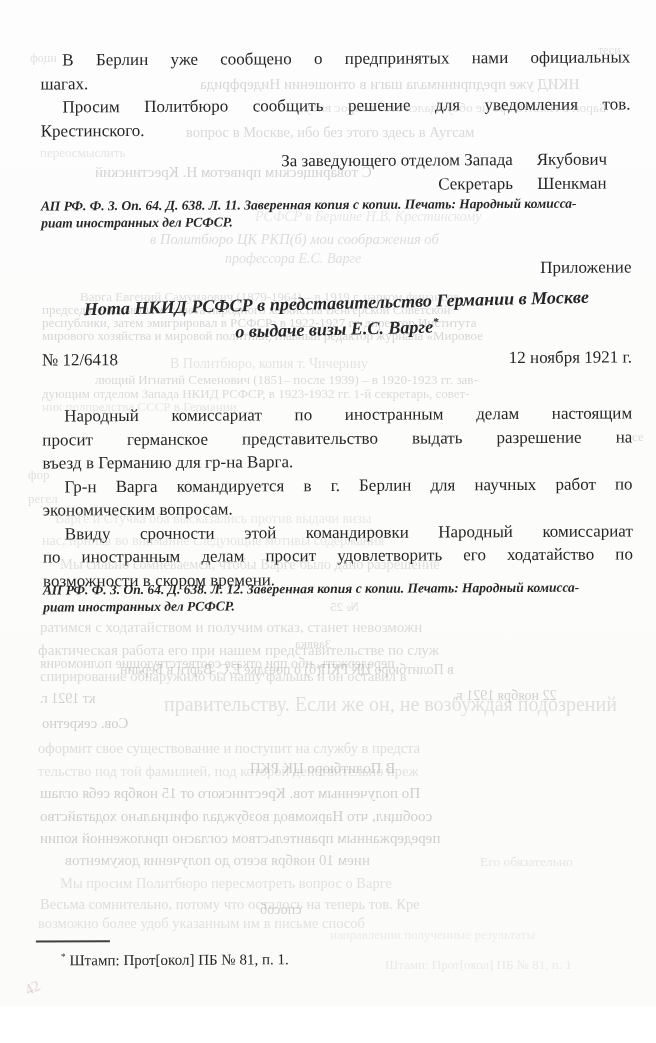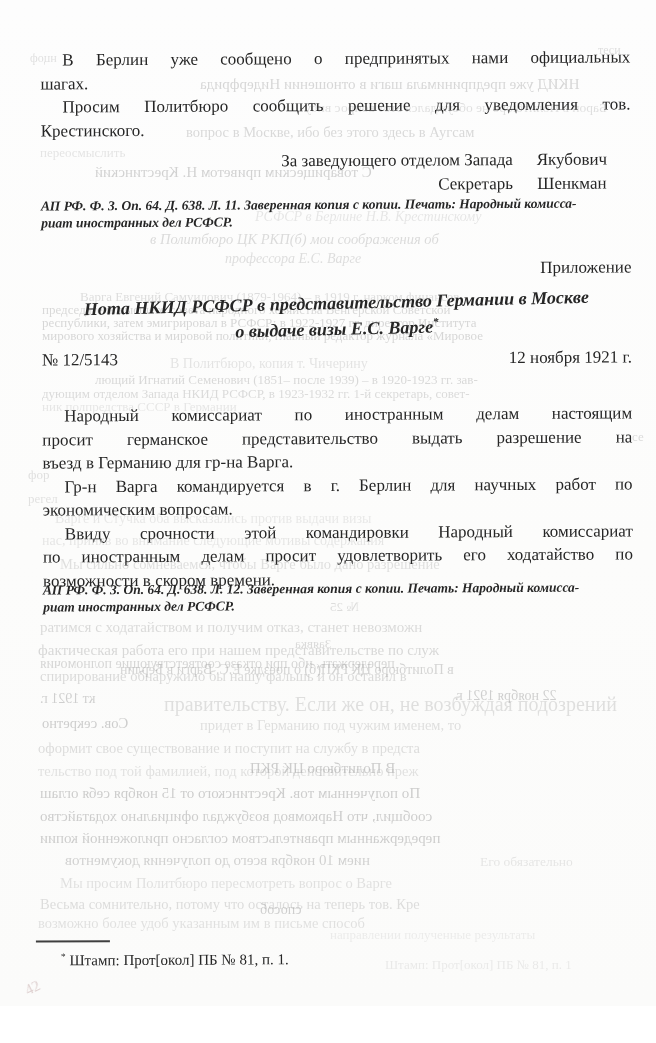--- a/index.html
+++ b/index.html
@@ -78,21 +78,20 @@
       <div class="ghost" style="left: 40px; top: 620px; font-size: 15px; opacity: 0.3;">ратимся с ходатайством и получим отказ, станет невозможн</div>
       <div class="ghost mir" style="left: 295px; top: 637px; font-size: 13px; opacity: 0.3;">Заявка</div>
       <div class="ghost" style="left: 38px; top: 643px; font-size: 15px; opacity: 0.32;">фактическая работа его при нашем представительстве по служ</div>
       <div class="ghost mir" style="left: 40px; top: 657px; font-size: 14px; opacity: 0.34;">передержать, ибо при отказе соответствующие полномочия</div>
       <div class="ghost" style="left: 40px; top: 669px; font-size: 14.5px; opacity: 0.3;">спирирование обнаружило бы нашу фальшь и он оставил в</div>
       <div class="ghost mir" style="left: 120px; top: 663px; font-size: 14px; opacity: 0.36;">в Политбюро ЦК РКП(б) о поездке Е.С. Варги в Берлин</div>
       <div class="ghost mir" style="left: 40px; top: 692px; font-size: 14px; opacity: 0.4;">кт 1921 г.</div>
       <div class="ghost" style="left: 164px; top: 694px; font-size: 20px; opacity: 0.26;">правительству. Если же он, не возбуждая подозрений</div>
       <div class="ghost mir" style="left: 455px; top: 689px; font-size: 14px; opacity: 0.4;">22 ноября 1921 г.</div>
       <div class="ghost mir" style="left: 42px; top: 716px; font-size: 14.5px; opacity: 0.42;">Сов. секретно</div>
-      <div class="ghost" style="left: 200px; top: 718px; font-size: 14.5px; opacity: 0.26;">придет в Германию под чужим именем, то</div>
       <div class="ghost" style="left: 38px; top: 741px; font-size: 14.5px; opacity: 0.28;">оформит свое существование и поступит на службу в предста</div>
       <div class="ghost" style="left: 38px; top: 764px; font-size: 14.5px; opacity: 0.24;">тельство под той фамилией, под которой действительно преж</div>
       <div class="ghost mir" style="left: 250px; top: 761px; font-size: 15px; opacity: 0.42;">В Политбюро ЦК РКП</div>
       <div class="ghost mir" style="left: 40px; top: 786px; font-size: 15px; opacity: 0.42;">По полученным тов. Крестинского от 15 ноября себя оглаш</div>
       <div class="ghost mir" style="left: 40px; top: 809px; font-size: 15px; opacity: 0.42;">сообщил, что Наркомвод возбуждал официально ходатайство</div>
       <div class="ghost mir" style="left: 40px; top: 831px; font-size: 15px; opacity: 0.42;">передержанным правительством согласно приложенной копии</div>
       <div class="ghost mir" style="left: 65px; top: 853px; font-size: 15px; opacity: 0.38;">нием 10 ноября всего до получения документов</div>
       <div class="ghost" style="left: 480px; top: 855px; font-size: 13.5px; opacity: 0.2;">Его обязательно</div>
       <div class="ghost" style="left: 60px; top: 876px; font-size: 14.5px; opacity: 0.24;">Мы просим Политбюро пересмотреть вопрос о Варге</div>
       <div class="ghost" style="left: 40px; top: 897px; font-size: 14.5px; opacity: 0.28;">Весьма сомнительно, потому что осталось на теперь тов. Кре</div>
@@ -132,21 +131,21 @@
 
     <div class="block annex" style="top:257px">Приложение</div>
 
     <div class="block doc-title" style="top:290px">
       <div>Нота НКИД РСФСР в представительство Германии в Москве</div>
       <div>
         <span>о выдаче визы Е.С. Варге</span><sup>*</sup>
       </div>
     </div>
 
-    <div class="doc-num">№ 12/5143</div>
+    <div class="doc-num">№ 12/6418</div>
 
     <div class="date-block">
       <div>12 ноября 1921 г.</div>
     </div>
 
     <div class="block" style="top:403px">
       <div class="indent-first">
           <div class="jline first">Народный комиссариат по иностранным делам настоящим</div>
           <div class="jline">просит германское представительство выдать разрешение на</div>
           <div class="jline last">въезд в Германию для гр-на Варга.</div>

